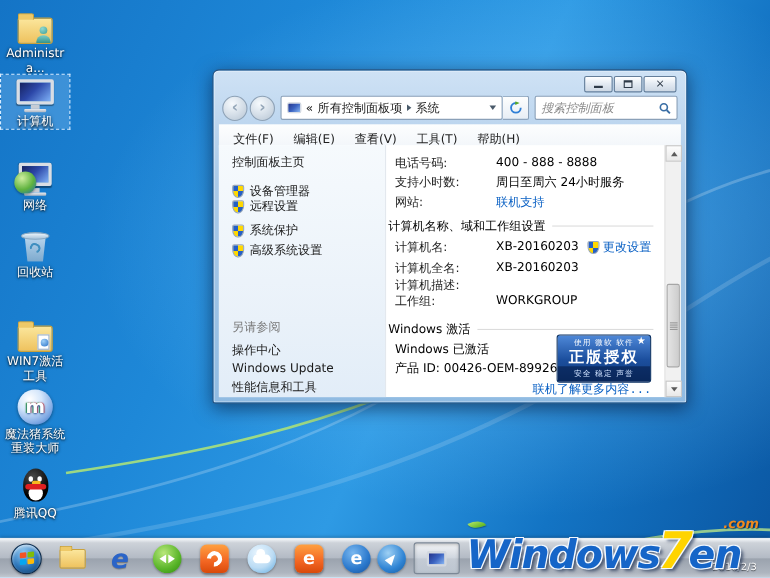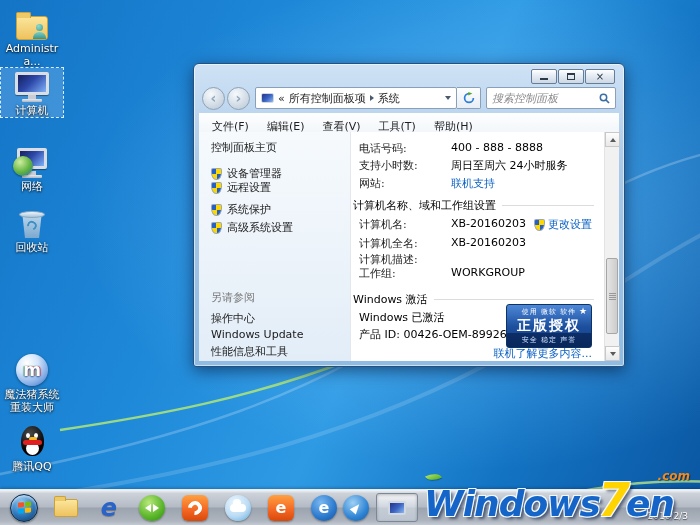--- a/index.html
+++ b/index.html
@@ -85,21 +85,21 @@
   .sidebar { position:relative; width:152px; background:linear-gradient(180deg,#f6fafd,#e9f1f9 70%,#e2edf8); border-right:1px solid #e3e8ee; font-size:11px; color:#1a1a1a; }
   .sb-item { position:absolute; left:12px; display:flex; align-items:center; gap:5px; white-space:nowrap; }
   .sb-head { color:#7a7a7a; }
   .shield { width:11px; height:12px; flex:0 0 auto;
     background:conic-gradient(from 0deg,#ffd800 0 25%,#2660c4 0 50%,#ffd800 0 75%,#2660c4 0 100%);
     border:1px solid #9aa8b8; border-radius:2px 2px 46% 46% / 2px 2px 62% 62%; }
 
   .content { position:relative; flex:1; font-size:11px; color:#000; min-width:0; }
   .crow { position:absolute; left:8px; right:14px; display:flex; white-space:nowrap; }
   .clabel { width:92px; flex:0 0 auto; color:#1e1e1e; }
-  .link { color:#0b61c4; cursor:pointer; }
+  .link { color:#0b61c4; cursor:pointer;font-family:Liberation Mono, monospace; }
   .sect { position:absolute; left:2px; right:10px; display:flex; align-items:center; gap:6px; white-space:nowrap; }
   .sect .line { flex:1; height:1px; background:#dcdcdc; }
 
   .gen-badge { position:absolute; right:12px; top:172px; width:86px; border:1px solid #0d3264; border-radius:3px;
     background:linear-gradient(#4e88d8,#1c4f9e 52%,#123c7e); color:#fff; text-align:center; overflow:hidden; }
   .gb-top { font-size:7px; padding-top:2px; letter-spacing:1px; position:relative; }
   .gb-star { position:absolute; right:4px; top:1px; font-size:9px; color:#fff; }
   .gb-main { font-size:14px; font-weight:bold; letter-spacing:2px; line-height:16px; }
   .gb-bottom { font-size:7px; background:rgba(0,18,55,.5); padding:2px 0; letter-spacing:1px; color:#cfe2ff; }
 
@@ -202,20 +202,28 @@
   <div class="dt" style="top:205px">
     <div class="ic">
         <div class="bin">
           <div class="body"></div>
           <div class="rim"></div>
           <div class="rec"></div>
         </div>
       </div>
     <div class="label">回收站</div>
   </div>
+  <div class="dt" style="top:286px">
+    <div class="ic">
+        <div class="folder">
+          <span class="doc"></span>
+        </div>
+      </div>
+    <div class="label">WIN7激活工具</div>
+  </div>
   <div class="dt" style="top:352px">
     <div class="ic">
         <div class="mball">
           <span class="m">m</span>
         </div>
       </div>
     <div class="label">魔法猪系统重装大师</div>
   </div>
   <div class="dt" style="top:424px">
     <div class="ic">

